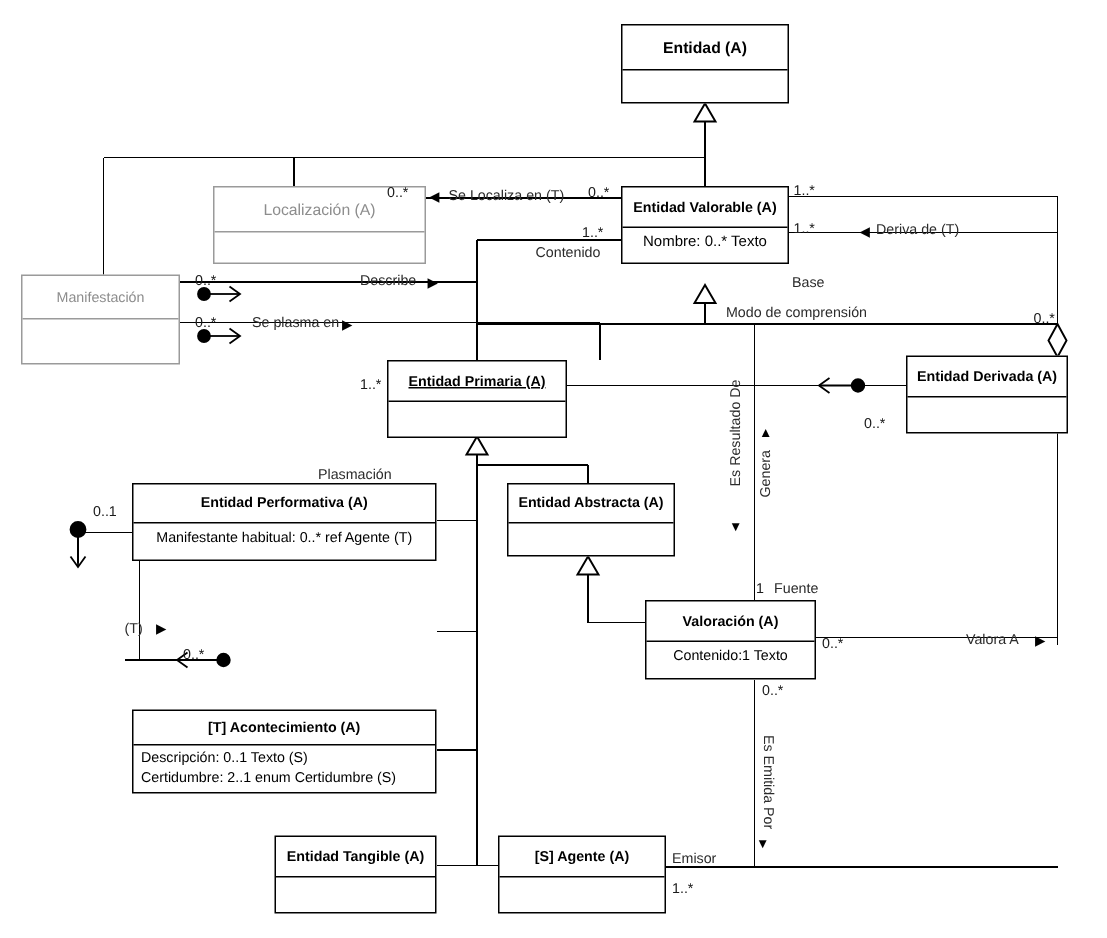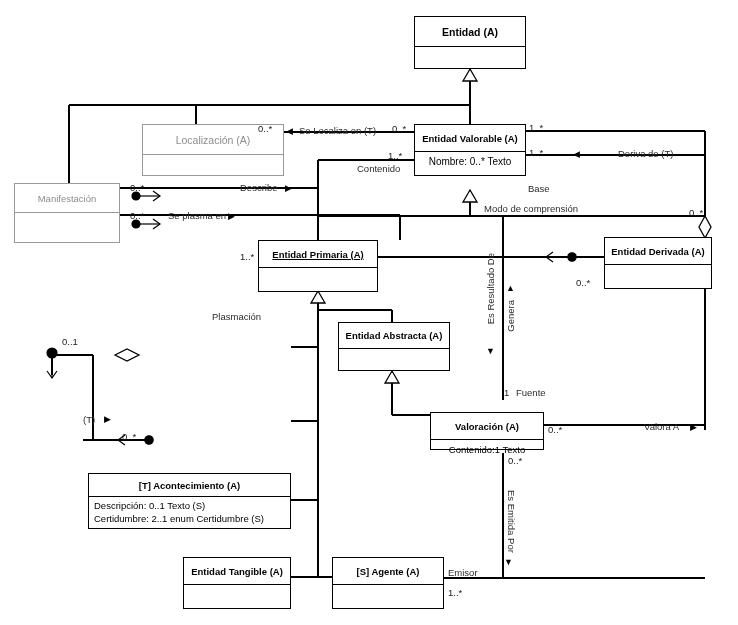--- a/index.html
+++ b/index.html
@@ -241,54 +241,58 @@
   <div class="cls" style="left:258px; top:240px; width:120px; height:52px;">
     <div class="hdr" style="height:26px; font-size:9.5px;text-decoration:underline;">Entidad Primaria (A)</div>
     <div class="attrs" style="height:26px;"></div>
   </div>
 
   <div class="cls" style="left:604px; top:237px; width:108px; height:52px;">
     <div class="hdr" style="height:26px; font-size:9.5px;">Entidad Derivada (A)</div>
     <div class="attrs" style="height:26px;"></div>
   </div>
 
+  <div class="cls" style="left:88px; top:322px; width:203px; height:52px;">
+    <div class="hdr" style="height:25px; font-size:9.5px;">Entidad Performativa (A)</div>
+    <div class="attrs ctr" style="height:27px; font-size:9.5px;">Manifestante habitual: 0..* ref Agente (T)</div>
+  </div>
 
   <div class="cls" style="left:338px; top:322px; width:112px; height:49px;">
     <div class="hdr" style="height:25px; font-size:9.5px;">Entidad Abstracta (A)</div>
     <div class="attrs" style="height:24px;"></div>
   </div>
 
 
   <div class="cls" style="left:88px; top:473px; width:203px; height:56px;">
     <div class="hdr" style="height:22px; font-size:9.5px;">[T] Acontecimiento (A)</div>
     <div class="attrs" style="height:34px; font-size:9.5px; padding-top:3px;">
       <div>Descripción: 0..1 Texto (S)</div>
       <div>Certidumbre: 2..1 enum Certidumbre (S)</div>
     </div>
   </div>
 
-  <div class="cls" style="left:430px; top:400px; width:114px; height:38px;margin-top:12px;">
+  <div class="cls" style="left:430px; top:400px; width:114px; height:53px;">
     <div class="hdr" style="height:26px; font-size:9.5px;">Valoración (A)</div>
     <div class="attrs ctr" style="height:27px; font-size:9.5px;">Contenido:1 Texto</div>
   </div>
 
   <div class="cls" style="left:183px; top:557px; width:108px; height:52px;">
     <div class="hdr" style="height:26px; font-size:9.5px;">Entidad Tangible (A)</div>
     <div class="attrs" style="height:26px;"></div>
   </div>
 
   <div class="cls" style="left:332px; top:557px; width:112px; height:52px;">
     <div class="hdr" style="height:26px; font-size:9.5px;">[S] Agente (A)</div>
     <div class="attrs" style="height:26px;"></div>
   </div>
 
   <div class="lbl" style="left:299px; top:126px;">Se Localiza en (T)</div>
   <div class="arrowglyph" style="left:286px; top:127px;">◀</div>
 
-  <div class="lbl" style="left:618px; top:149px;">Deriva de (T)</div>
+  <div class="lbl" style="left:584px; top:149px;">Deriva de (T)</div>
   <div class="arrowglyph" style="left:573px; top:150px;">◀</div>
 
   <div class="lbl" style="left:240px; top:183px;">Describe</div>
   <div class="arrowglyph" style="left:285px; top:184px;">▶</div>
 
   <div class="lbl" style="left:168px; top:211px;">Se plasma en</div>
   <div class="arrowglyph" style="left:228px; top:212px;">▶</div>
 
   <div class="lbl" style="left:357px; top:164px;">Contenido</div>
 

